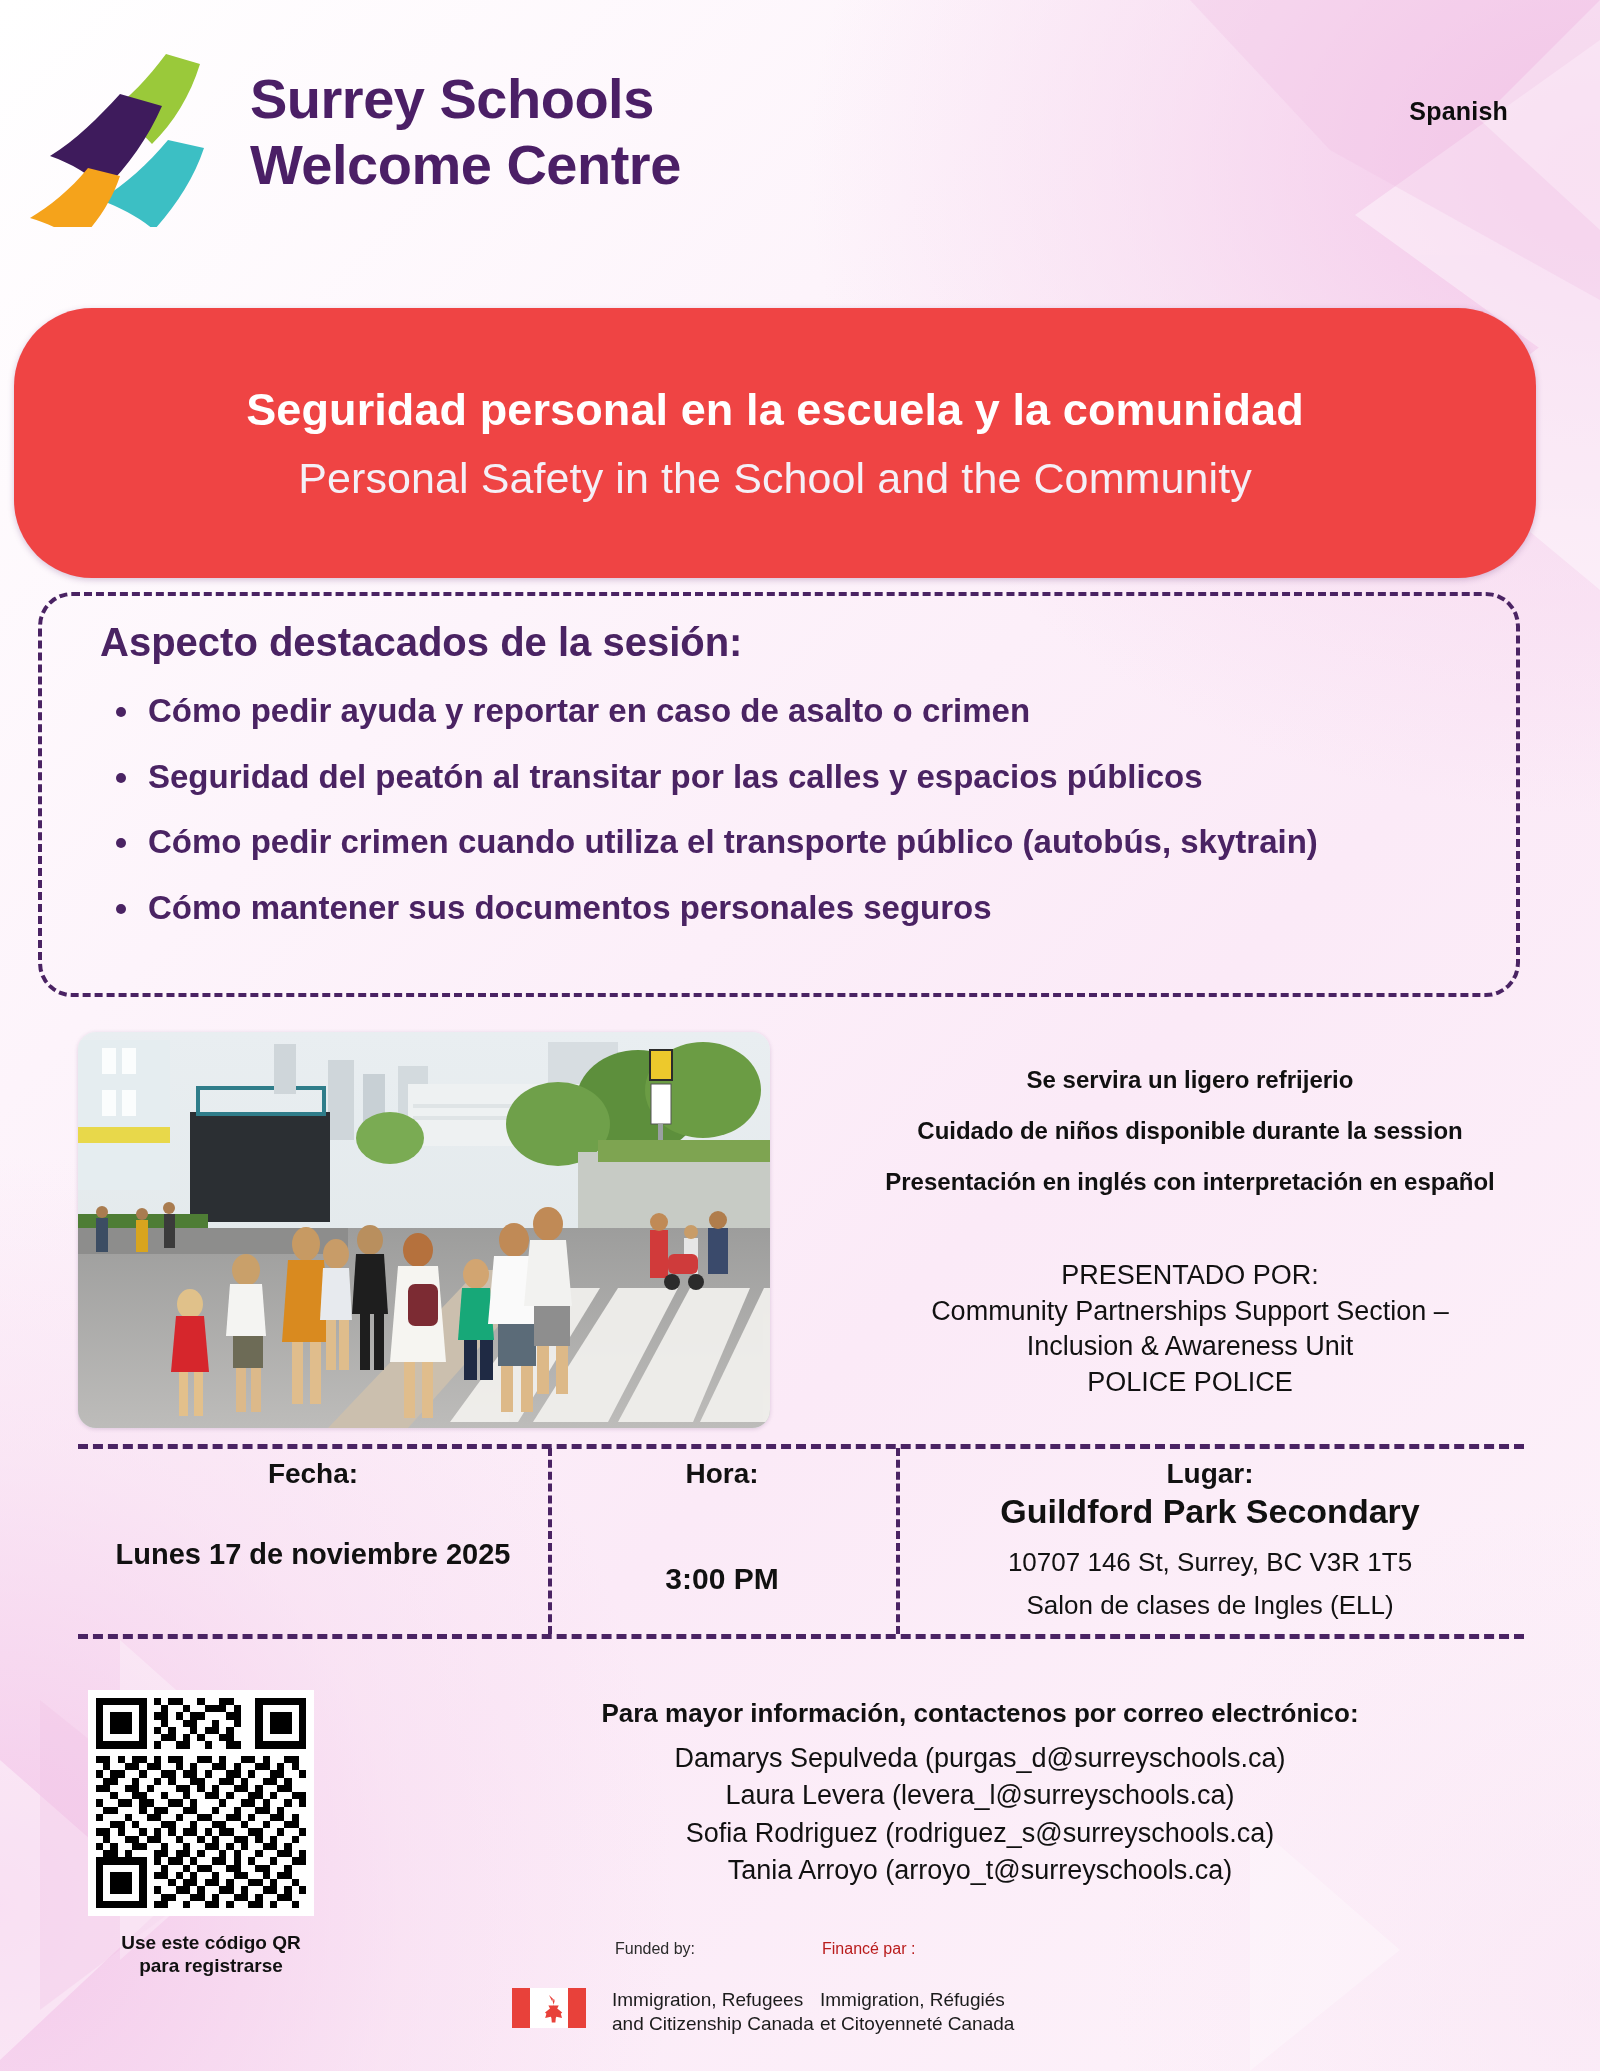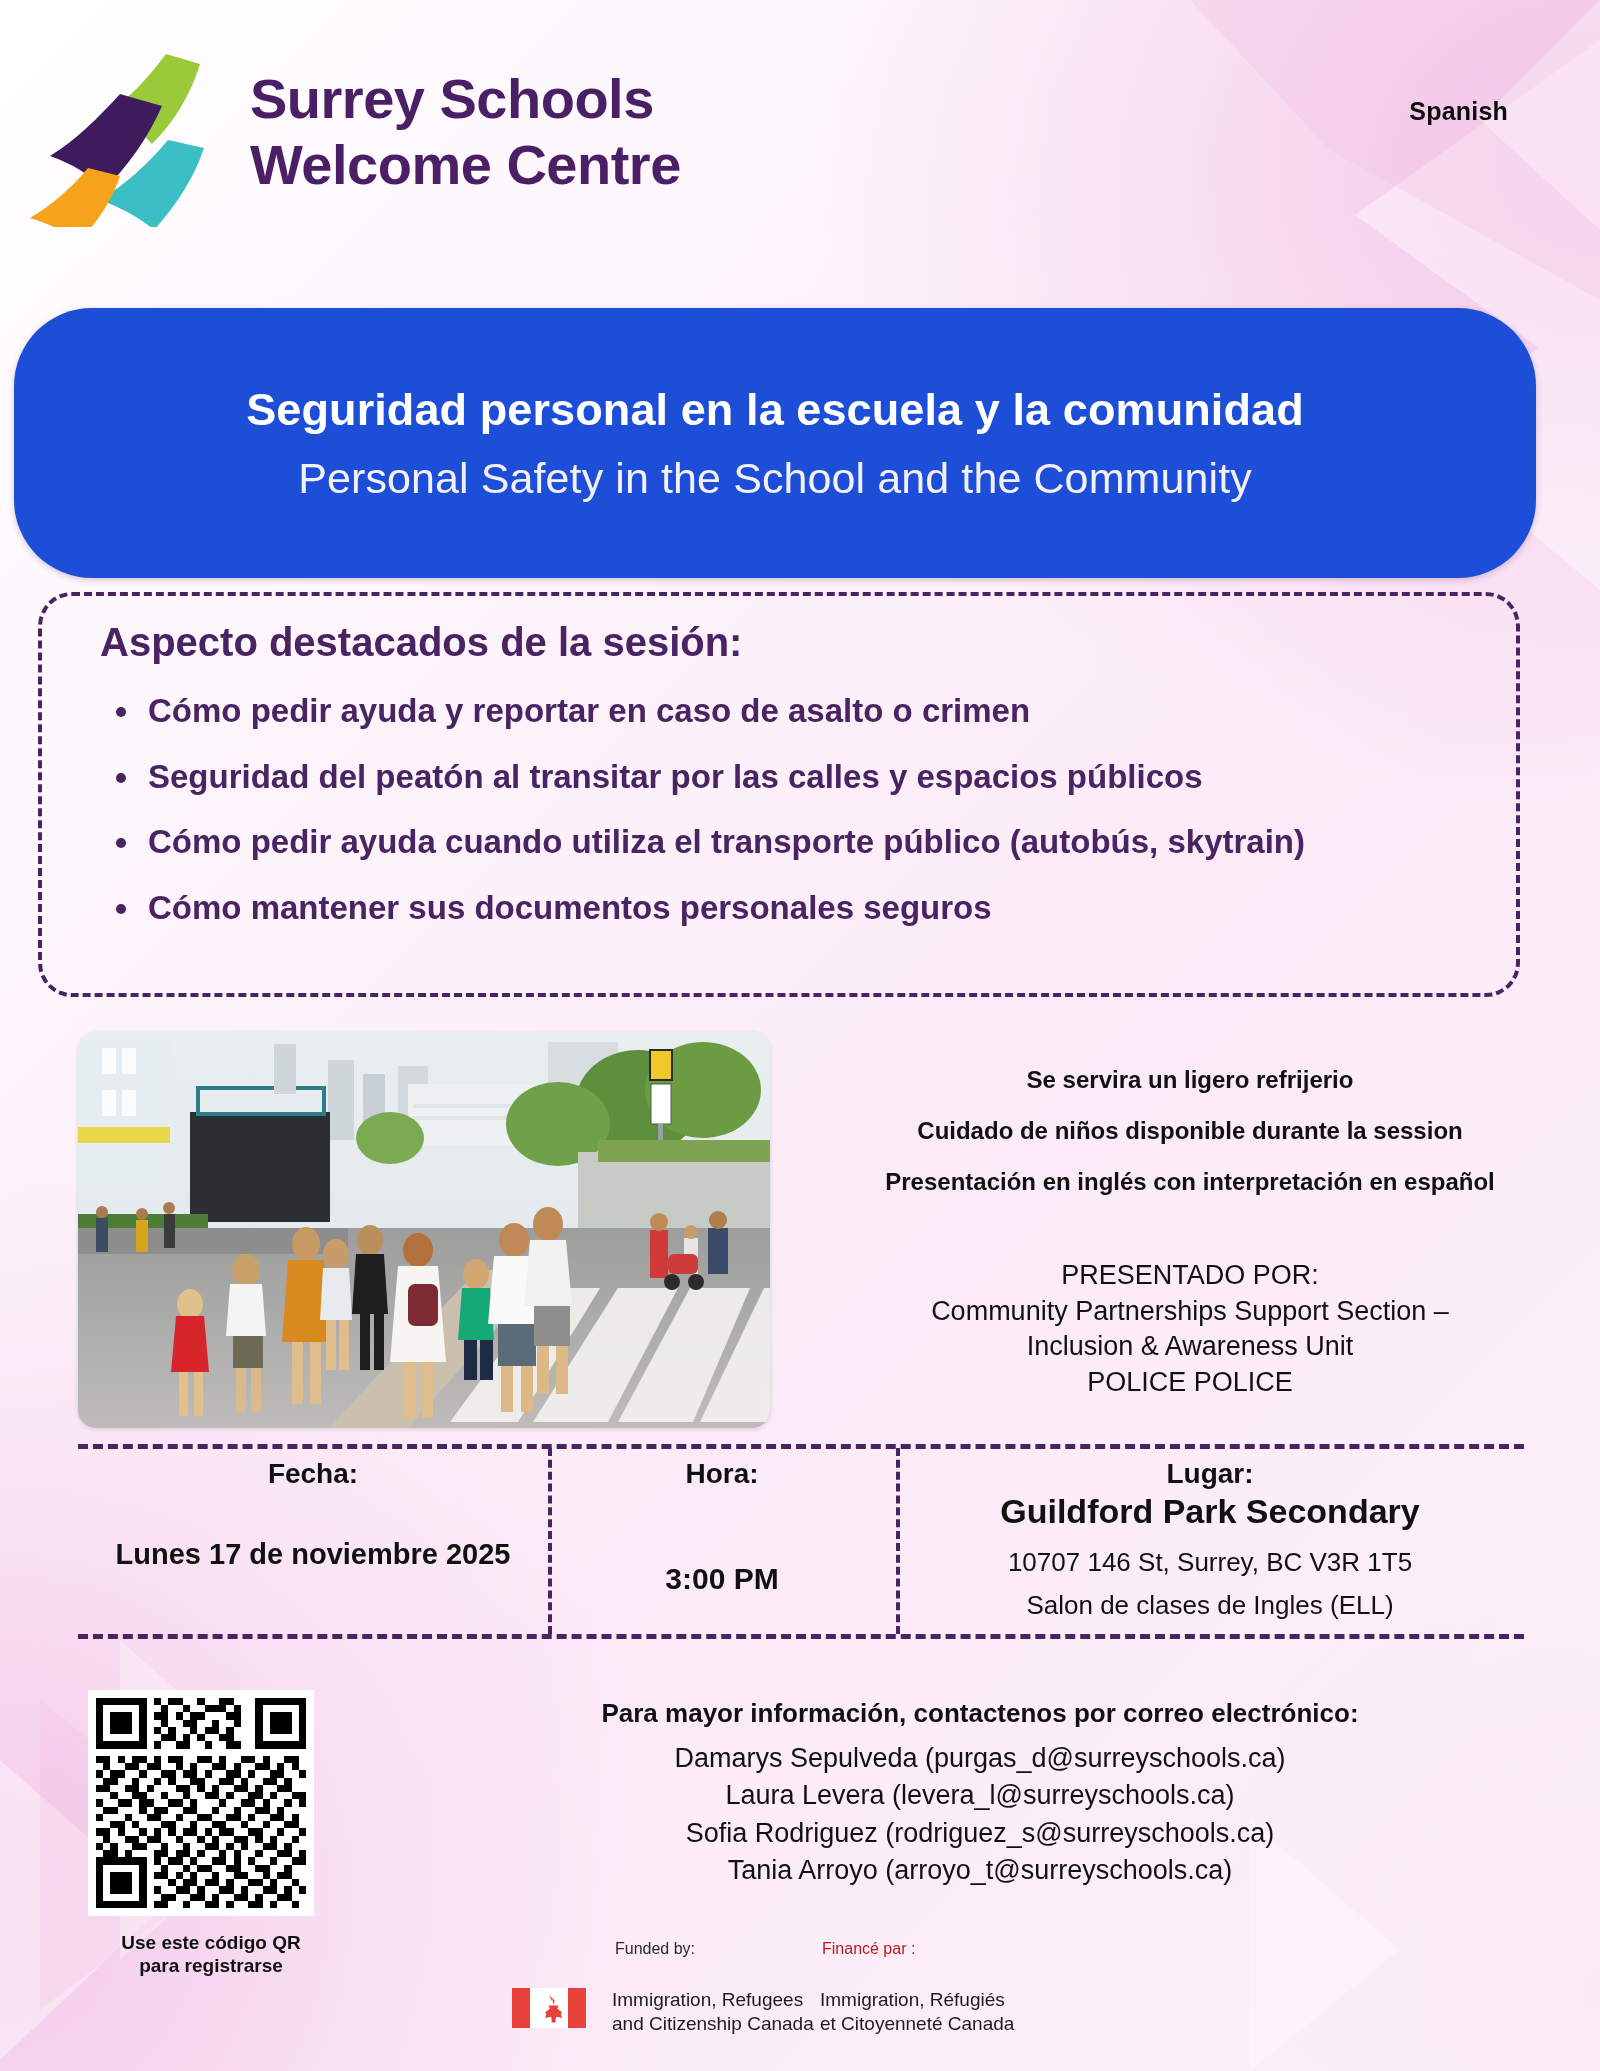--- a/index.html
+++ b/index.html
@@ -50,21 +50,21 @@
   .lang-badge {
     position: absolute; right: 92px; top: 97px;
     font-size: 25px; font-weight: bold; color: #0d0d0d;
     letter-spacing: 0.2px;
   }
 
   
   .title-banner {
     position: absolute; left: 14px; top: 308px;
     width: 1522px; height: 270px;
-    background: #1d4ed8;
+    background: #ef4444;
     border-radius: 78px;
     display: flex; flex-direction: column;
     align-items: center; justify-content: center;
     gap: 18px;
     box-shadow: 0 2px 6px rgba(90,40,110,0.25);
   }
   .title-es {
     color: #ffffff; font-weight: bold; font-size: 45px;
     text-align: center; letter-spacing: 0.1px;
   }
@@ -223,21 +223,21 @@
   <div class="title-banner">
     <div class="title-es">Seguridad personal en la escuela y la comunidad</div>
     <div class="title-en">Personal Safety in the School and the Community</div>
   </div>
 
   <div class="highlights">
     <div class="highlights-title">Aspecto destacados de la sesión:</div>
     <ul class="hl-list">
       <li>Cómo pedir ayuda y reportar en caso de asalto o crimen</li>
       <li>Seguridad del peatón al transitar por las calles y espacios públicos</li>
-      <li>Cómo pedir ayuda cuando utiliza el transporte público (autobús, skytrain)</li>
+      <li>Cómo pedir crimen cuando utiliza el transporte público (autobús, skytrain)</li>
       <li>Cómo mantener sus documentos personales seguros</li>
     </ul>
   </div>
 
   <div class="photo">
     <svg viewBox="0 0 692 396" preserveAspectRatio="xMidYMid slice">
       <defs>
         <linearGradient id="sky" x1="0" y1="0" x2="0" y2="1">
           <stop offset="0%" stop-color="#e9eef1"></stop>
             <stop offset="100%" stop-color="#dfe6e8"></stop>

